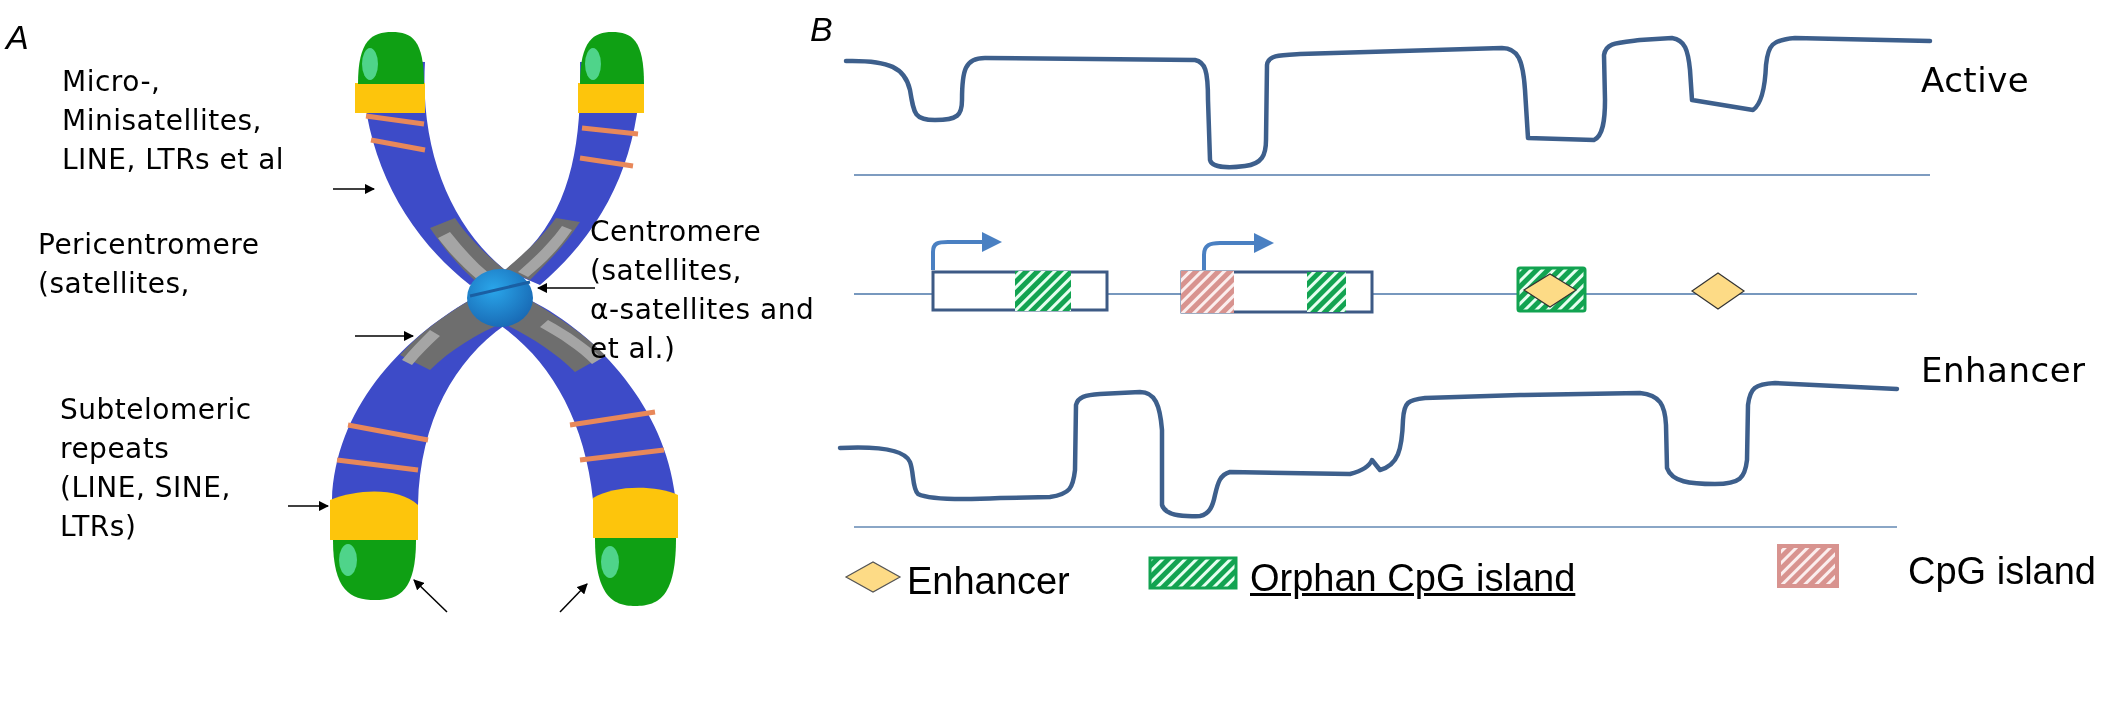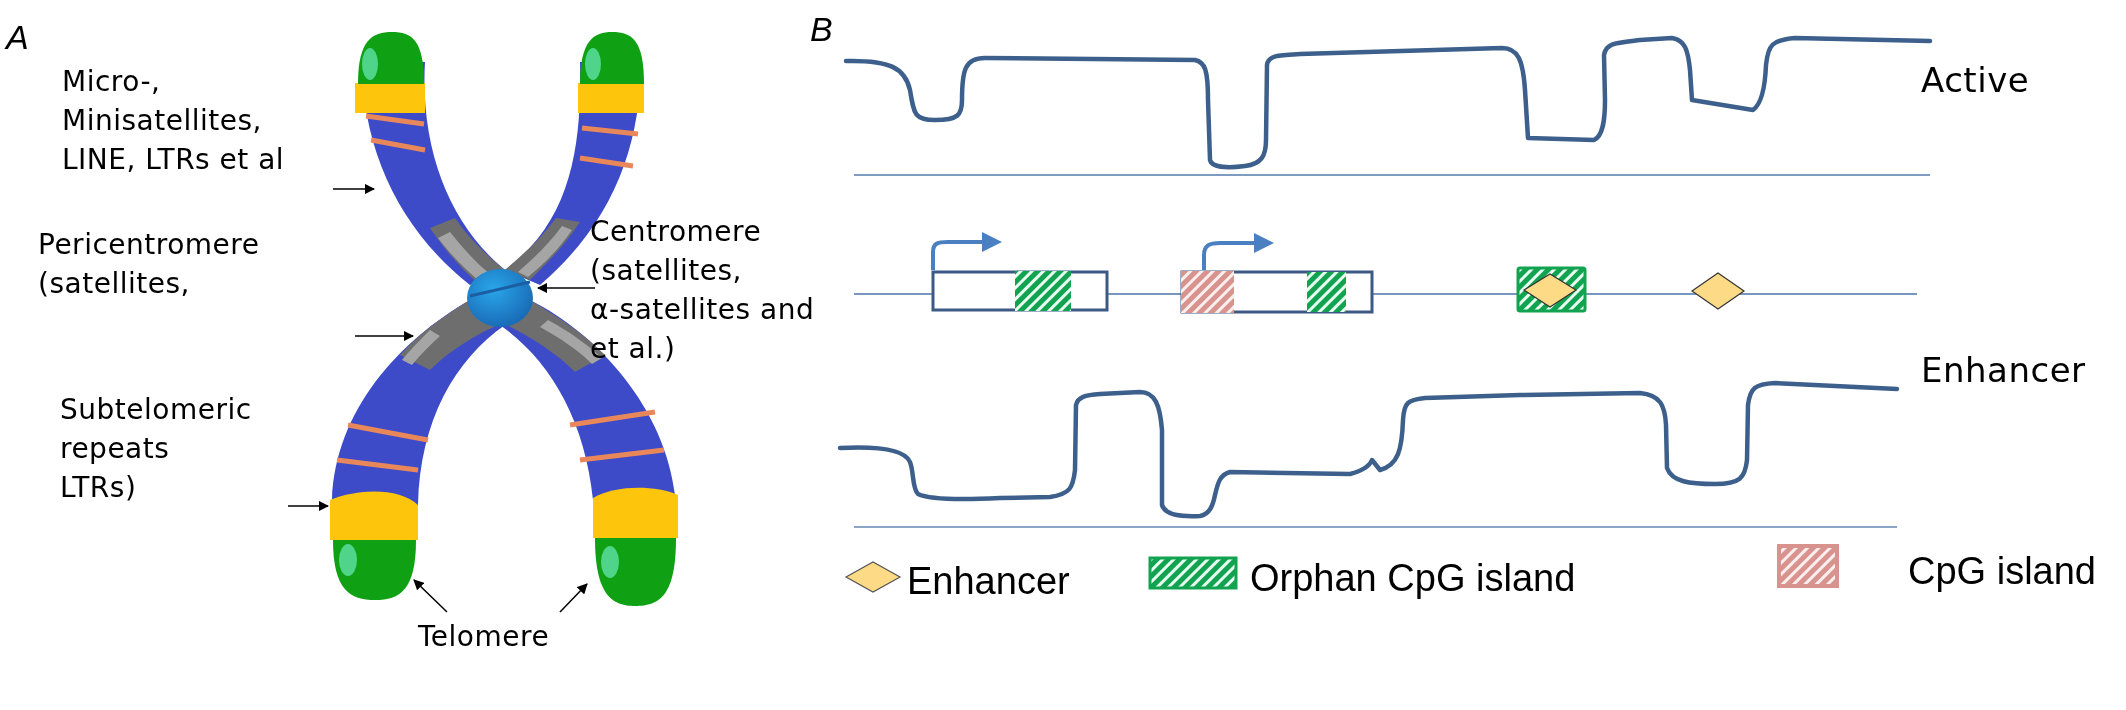--- a/index.html
+++ b/index.html
@@ -144,31 +144,31 @@
   <span class="ln">Minisatellites,</span>
   <span class="ln">LINE, LTRs et al</span>
 </div>
 <div class="lbl" style="left:38px;top:225px;width:300px;">
   <span class="ln">Pericentromere</span>
   <span class="ln">(satellites,</span>
 </div>
 <div class="lbl" style="left:60px;top:390px;width:245px;">
   <span class="ln">Subtelomeric</span>
   <span class="ln">repeats</span>
+  <span class="ln">(LINE, SINE,</span>
   <span class="ln">LTRs)</span>
 </div>
 <div class="lbl" style="left:590px;top:212px;width:258px;">
   <span class="ln">Centromere</span>
   <span class="ln">(satellites,</span>
   <span class="ln">α-satellites and</span>
   <span class="ln">et al.)</span>
 </div>
 <div class="lbl" style="left:418px;top:616px;width:170px;line-height:42px;">
-  <span class="ln">Telomere</span>
 </div>
 
 <div class="panel-letter" style="left:810px;top:12px;">B</div>
 <div class="state-lbl" style="left:1921px;top:63px;">Active</div>
 <div class="state-lbl" style="left:1921px;top:353px;">Enhancer</div>
 
 <div class="legend-text" style="left:907px;top:562px;">Enhancer</div>
-<div class="legend-text" style="left:1250px;top:559px;">Orphan CpG island</div>
+<div class="legend-text" style="left:1250px;top:559px;text-decoration:underline;">Orphan CpG island</div>
 <div class="legend-text" style="left:1860px;top:552px;margin-left:48px;">CpG island</div>
 
 </body></html>

